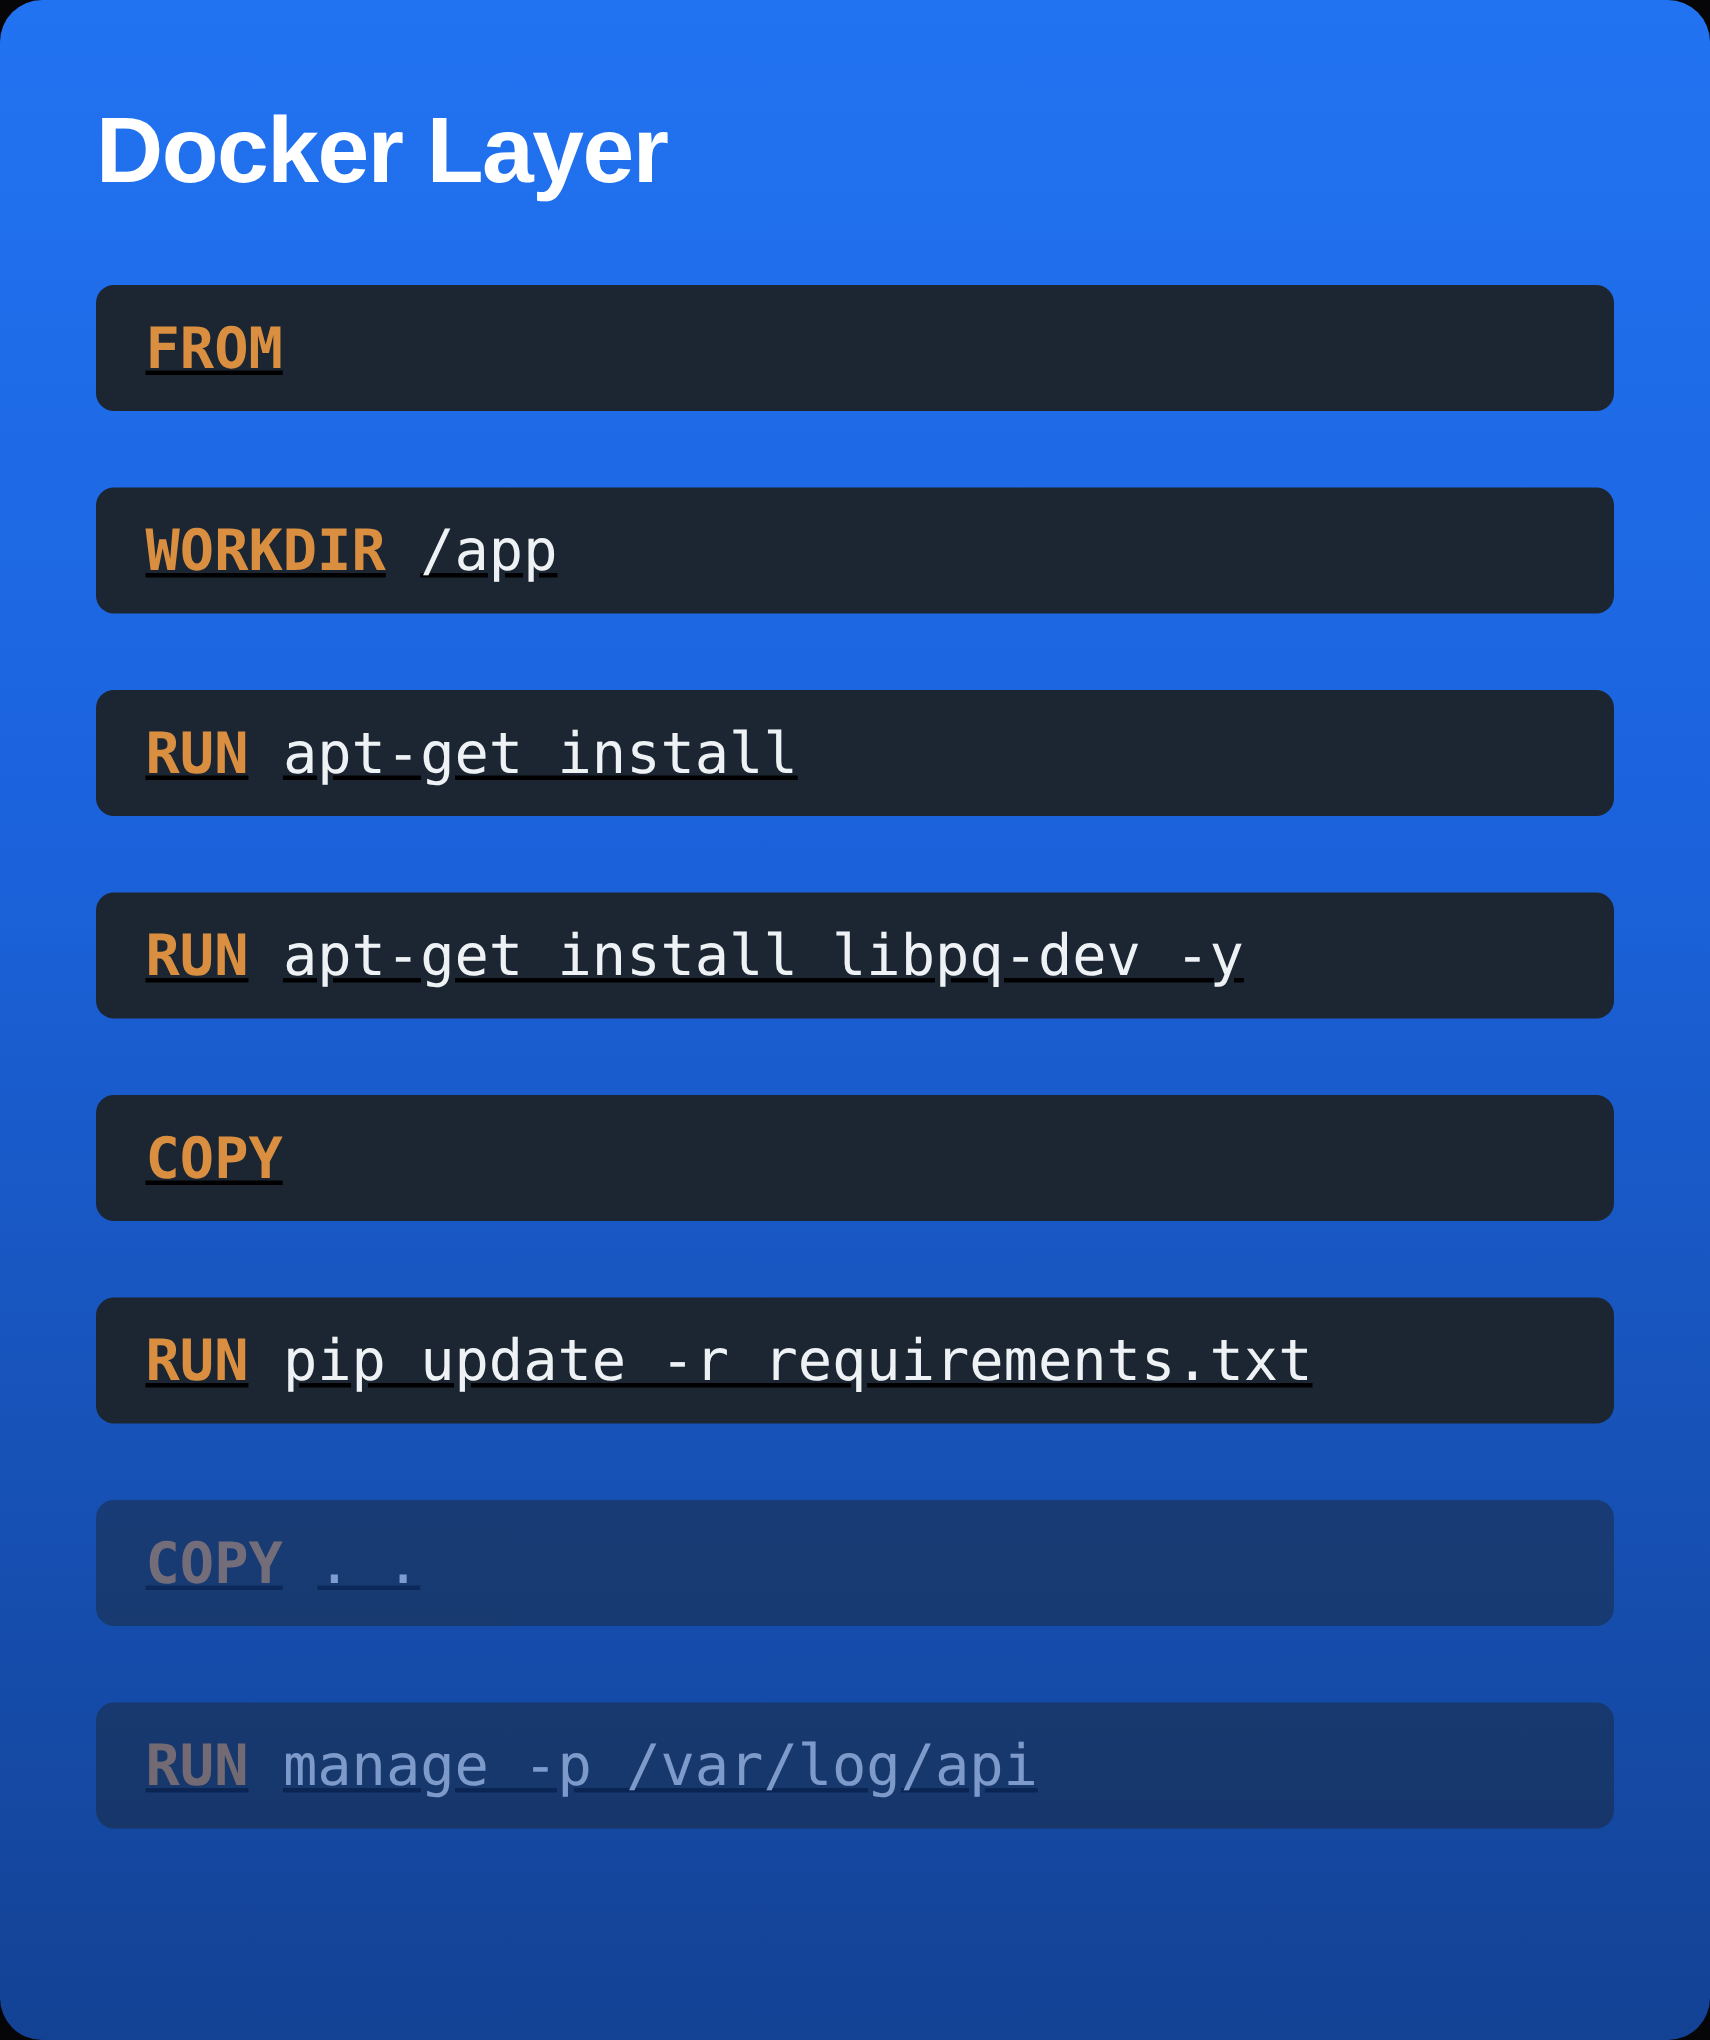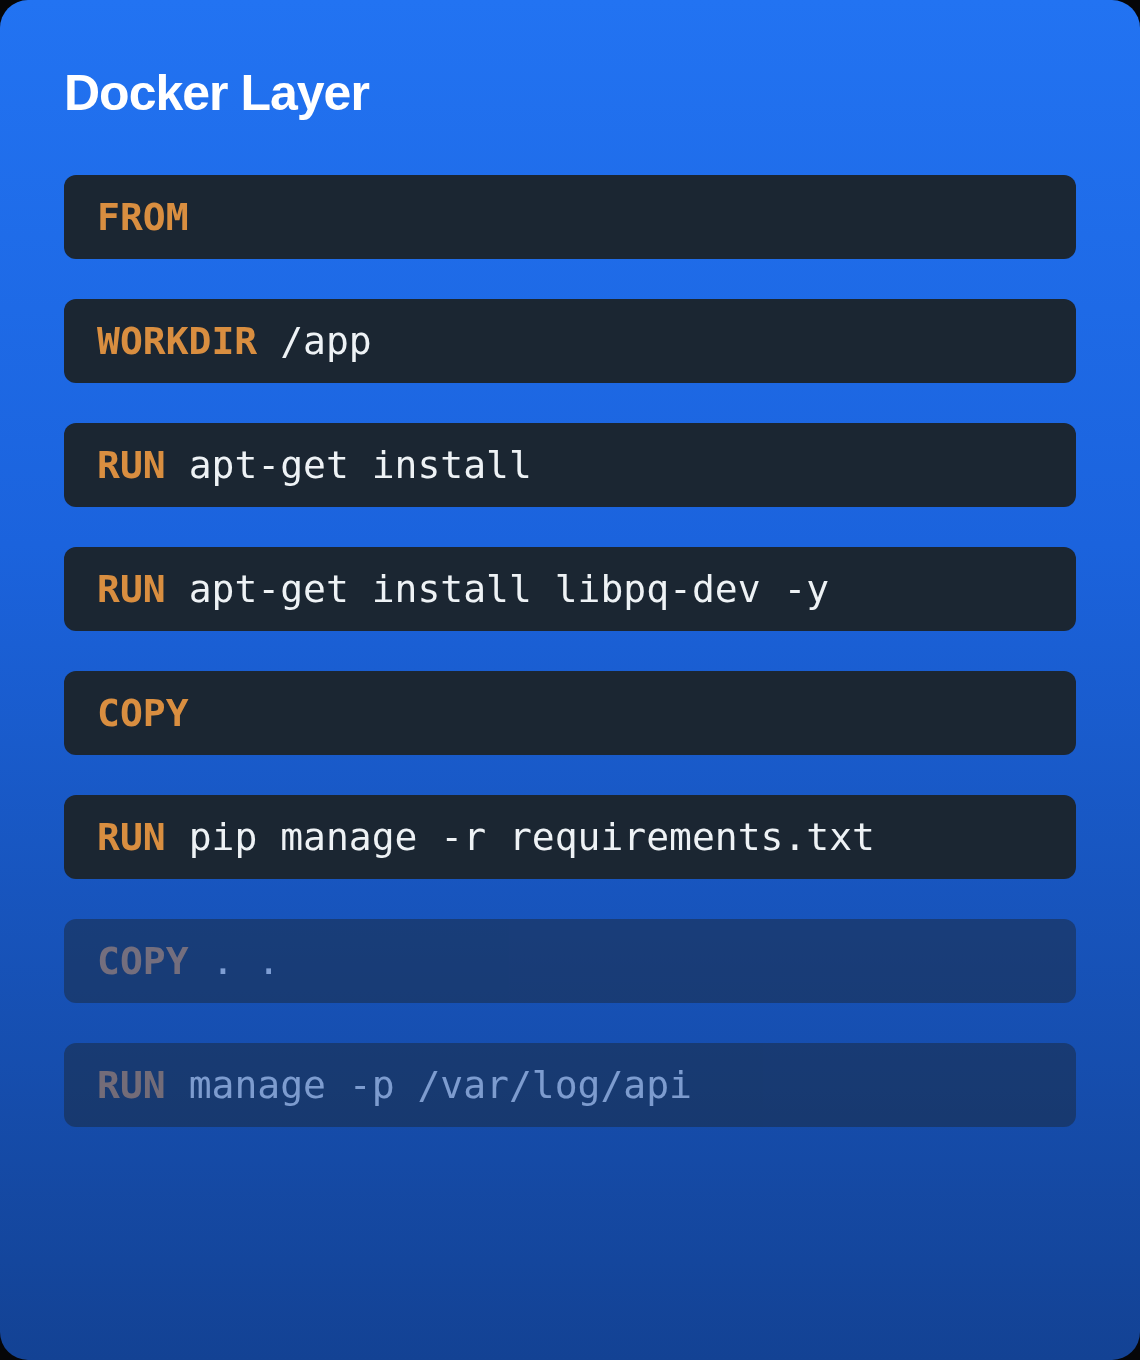--- a/index.html
+++ b/index.html
@@ -17,30 +17,31 @@
     box-sizing: border-box;
     border-radius: 28px;
     background: linear-gradient(180deg, #2273f2 0%, #1b63dd 40%, #134294 100%);
     padding: 0 64px;
   }
   .title {
     margin: 0;
     padding-top: 62px;
     font-family: "Liberation Sans", sans-serif;
     font-weight: 700;
-    font-size: 50px;
+    font-size: 62px;
     line-height: 1.25;
     letter-spacing: -1px;
     color: #ffffff;
   }
   .rows {
     margin-top: 50px;
     display: flex;
     flex-direction: column;
-    gap: 40px;
+    gap: 51px;
+    text-decoration: underline;
   }
   .row {
     height: 84px;
     background: #1b2632;
     border-radius: 12px;
     display: flex;
     align-items: center;
     padding: 0 33px;
     font-family: "DejaVu Sans Mono", "Liberation Mono", monospace;
     font-size: 38px;
@@ -80,21 +81,21 @@
 
     <div class="row">
       <span class="kw">RUN</span><span class="args">apt-get install libpq-dev -y</span>
     </div>
 
     <div class="row">
       <span class="kw">COPY</span>
     </div>
 
     <div class="row">
-      <span class="kw">RUN</span><span class="args">pip manage -r requirements.txt</span>
+      <span class="kw">RUN</span><span class="args">pip update -r requirements.txt</span>
     </div>
 
     <div class="row faded">
       <span class="kw">COPY</span><span class="args">. .</span>
     </div>
 
     <div class="row faded">
       <span class="kw">RUN</span><span class="args">manage -p /var/log/api</span>
     </div>
 

